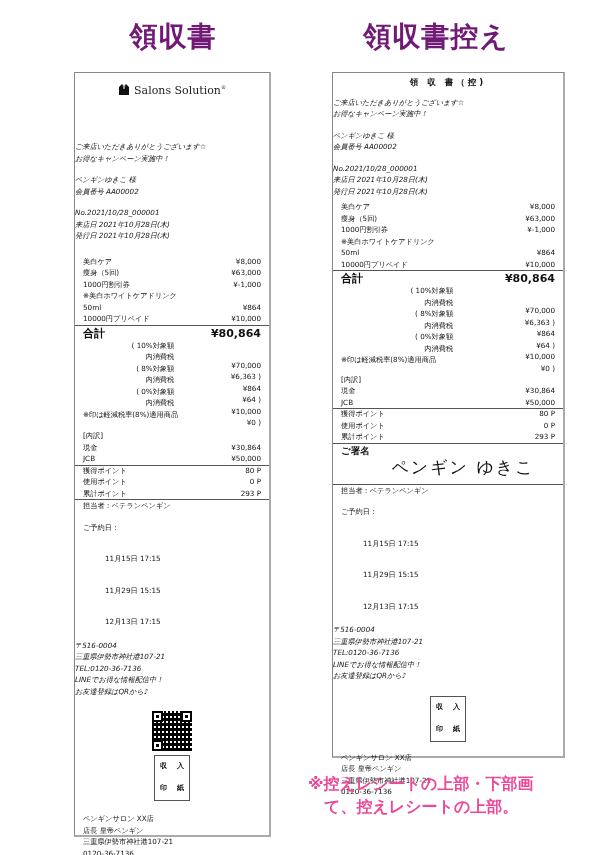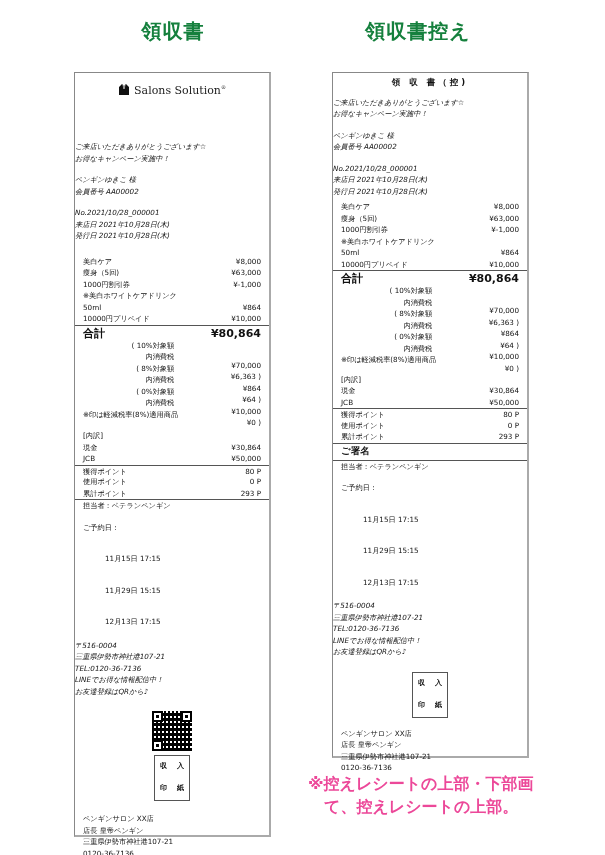--- a/index.html
+++ b/index.html
@@ -1,25 +1,25 @@
 <!DOCTYPE html>
 <html><head>
 <meta charset="utf-8">
 <style>
   * { box-sizing: border-box; margin: 0; padding: 0; }
   html, body { width: 605px; height: 855px; background: #ffffff; overflow: hidden; }
   body { position: relative; font-family: "DejaVu Sans", sans-serif; color: #111; }
-  .heading { position: absolute; font-weight: bold; font-size: 20px; color: #15803d; text-align: center; letter-spacing: 1px; }
+  .heading { position: absolute; font-weight: bold; font-size: 28px; color: #701a75; text-align: center; letter-spacing: 1px; }
   .receipt { position: absolute; border: 1px solid #888; border-right-width: 2px; border-bottom-width: 2px; border-right-color: #aaa; border-bottom-color: #aaa; background: #fff; font-size: 7.2px; line-height: 11.5px; }
   .center { text-align: left; font-style: italic; }
   .logo { display: flex; align-items: center; justify-content: center; gap: 4px; margin-top: 8px; height: 16px; }
   .logo-text { font-family: "DejaVu Serif", serif; font-size: 11px; color: #222; }
   .logo-icon { width: 12px; height: 12px; }
   .title { font-weight: bold; font-size: 8.5px; letter-spacing: 3px; text-align: center; }
-  .row { display: flex; justify-content: space-between; padding: 0 8px; height: 11.5px; }
+  .row { display: flex; justify-content: space-between; padding: 0 8px; height: 11.5px; align-items: flex-end; }
   .row .l { white-space: nowrap; }
   .row .r { white-space: nowrap; text-align: right; }
   .sep-top { border-top: 1.2px solid #555; }
   .total { display: flex; justify-content: space-between; padding: 0 8px; font-weight: bold; font-size: 11px; height: 15px; line-height: 15px; gap: 11px; }
   .tax { display: flex; padding: 0 8px; height: 11.5px; }
   .tax .tl { width: 58%; text-align: right; padding-right: 12px; white-space: nowrap; }
   .tax .tr { flex: 1; text-align: right; padding-right: 0; white-space: nowrap; margin-top: 20px; }
   .indent { padding-left: 30px; margin-top: 20px; }
   .pad { padding: 0 8px; }
   .stamp { width: 36px; height: 46px; border: 1.3px solid #555; margin: 0 auto; display: grid; grid-template-columns: 1fr 1fr; grid-template-rows: 1fr 1fr; font-weight: bold; font-size: 7px; text-align: center; align-items: center; }
@@ -29,21 +29,21 @@
   .qr .f { position: absolute; width: 11px; height: 11px; border: 2px solid #000; background: #fff; }
   .qr .f::after { content: ""; position: absolute; left: 2px; top: 2px; width: 3px; height: 3px; background: #000; }
   .signature-label { font-weight: bold; font-size: 9.5px; padding: 0 8px; height: 13px; line-height: 13px; }
   .signature { font-size: 17px; text-align: center; padding-left: 30px; height: 24px; line-height: 22px; letter-spacing: 2px; font-family: "DejaVu Sans", sans-serif; }
   .note { position: absolute; font-weight: bold; font-size: 16px; line-height: 23px; color: #ec4899; }
 </style>
 </head>
 <body>
 
 <div class="heading" style="left:74px; top:18px; width:198px;">領収書</div>
-<div class="heading" style="left:316px; top:18px; width:204px;text-align:center;">領収書控え</div>
+<div class="heading" style="left:334px; top:18px; width:204px;text-align:center;">領収書控え</div>
 
 <div class="receipt" style="left:74px; top:72px; width:197px; height:765px;">
   <div class="logo">
     <svg class="logo-icon" viewBox="0 0 12 12">
         <path d="M1 12 L1 4 L4 1 L6 3 L8 1 L11 4 L11 12 Z" fill="#111"></path>
         <path d="M5 2 L6 6 L7 2" stroke="#fff" stroke-width="0.6" fill="none"></path>
       </svg>
     <span class="logo-text"><span>Salons Solution</span><sup style="font-size:5px">®</sup></span>
   </div>
   <div style="height:34px"></div>
@@ -160,21 +160,21 @@
     <span>印</span>
       <span>紙</span>
   </div>
   <div style="height:12px"></div>
   <div class="pad">ペンギンサロン XX店</div>
   <div class="pad">店長 皇帝ペンギン</div>
   <div class="pad">三重県伊勢市神社港107-21</div>
   <div class="pad">0120-36-7136</div>
 </div>
 
-<div class="receipt" style="left:332px; top:72px; width:197px; height:686px;">
+<div class="receipt" style="left:332px; top:72px; width:233px; height:686px;">
   <div style="height:4px"></div>
   <div class="title">領 収 書（控)</div>
   <div style="height:8px"></div>
   <div class="center">ご来店いただきありがとうございます☆</div>
   <div class="center">お得なキャンペーン実施中！</div>
   <div style="height:10px"></div>
   <div class="center">ペンギンゆきこ 様</div>
   <div class="center">会員番号 AA00002</div>
   <div style="height:10px"></div>
   <div class="center">No.2021/10/28_000001</div>
@@ -252,20 +252,21 @@
     </div>
   <div class="row">
       <span class="l">使用ポイント</span>
       <span class="r">0 P</span>
     </div>
   <div class="row">
       <span class="l">累計ポイント</span>
       <span class="r">293 P</span>
     </div>
   <div class="signature-label sep-top">ご署名</div>
+  <div class="signature">ペンギン ゆきこ</div>
   <div class="pad sep-top" style="margin-top:4px">担当者：ベテランペンギン</div>
   <div style="height:10px"></div>
   <div class="pad">ご予約日：</div>
   <div class="indent">11月15日 17:15</div>
   <div class="indent">11月29日 15:15</div>
   <div class="indent">12月13日 17:15</div>
   <div style="height:12px"></div>
   <div class="center">〒516-0004</div>
   <div class="center">三重県伊勢市神社港107-21</div>
   <div class="center">TEL:0120-36-7136</div>

